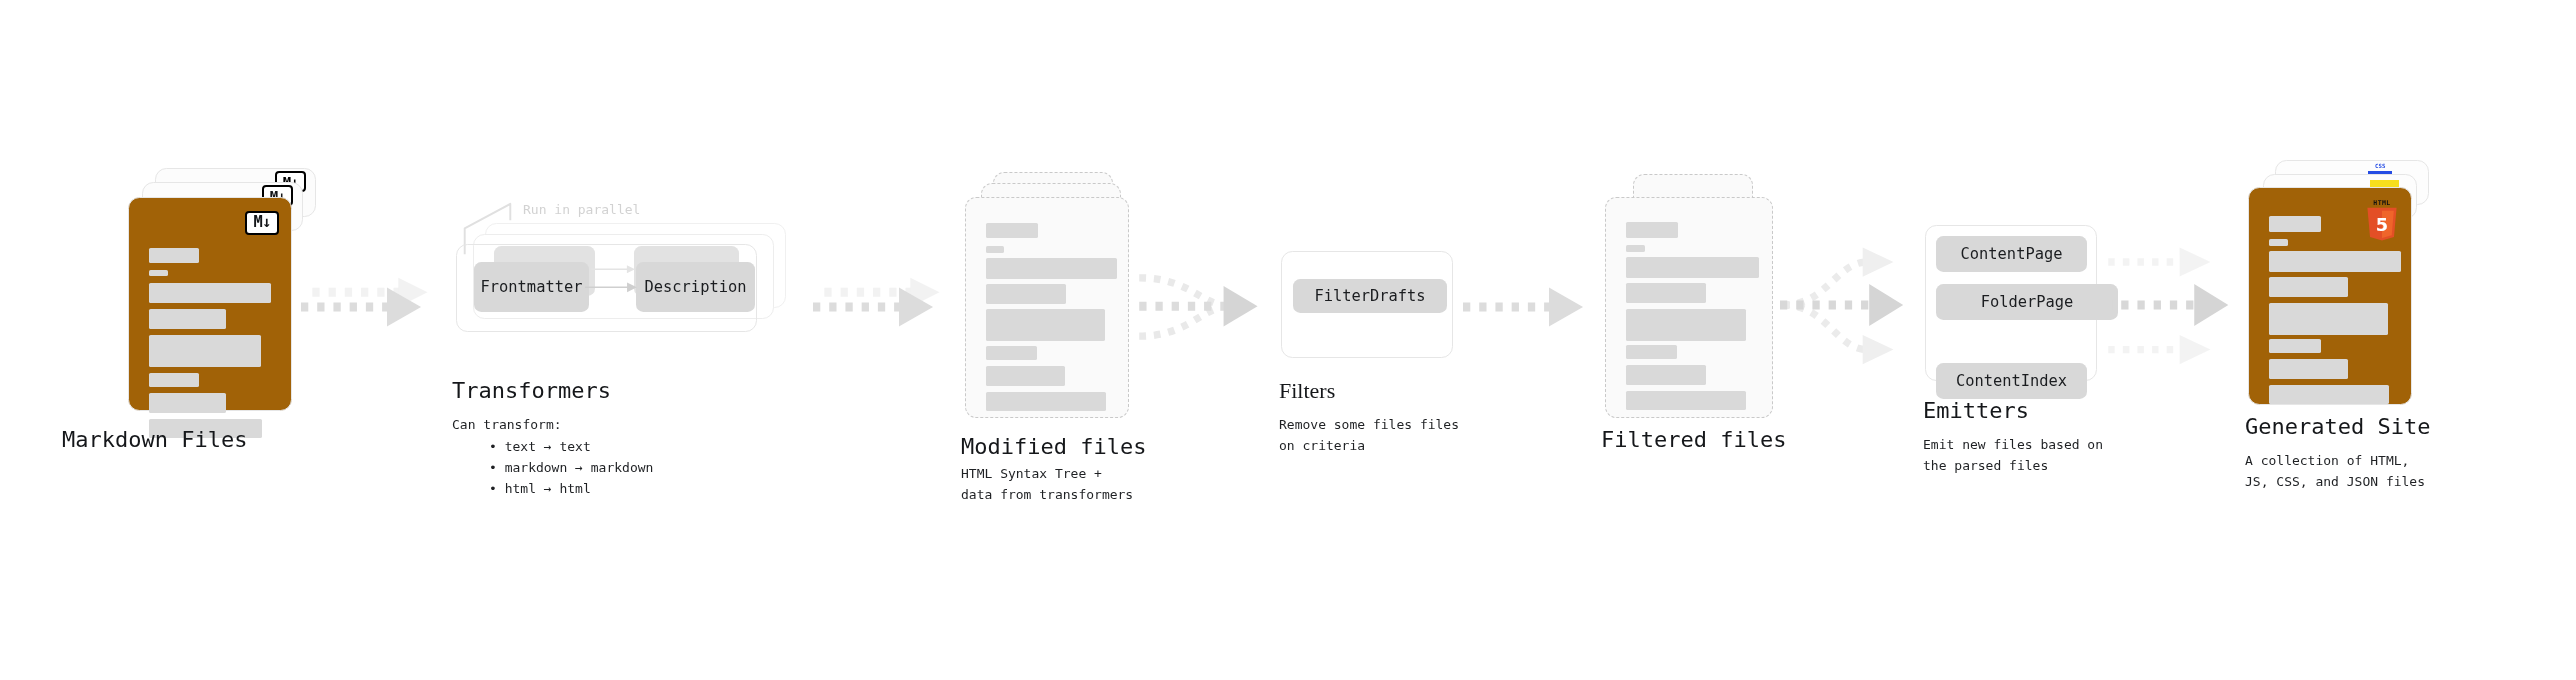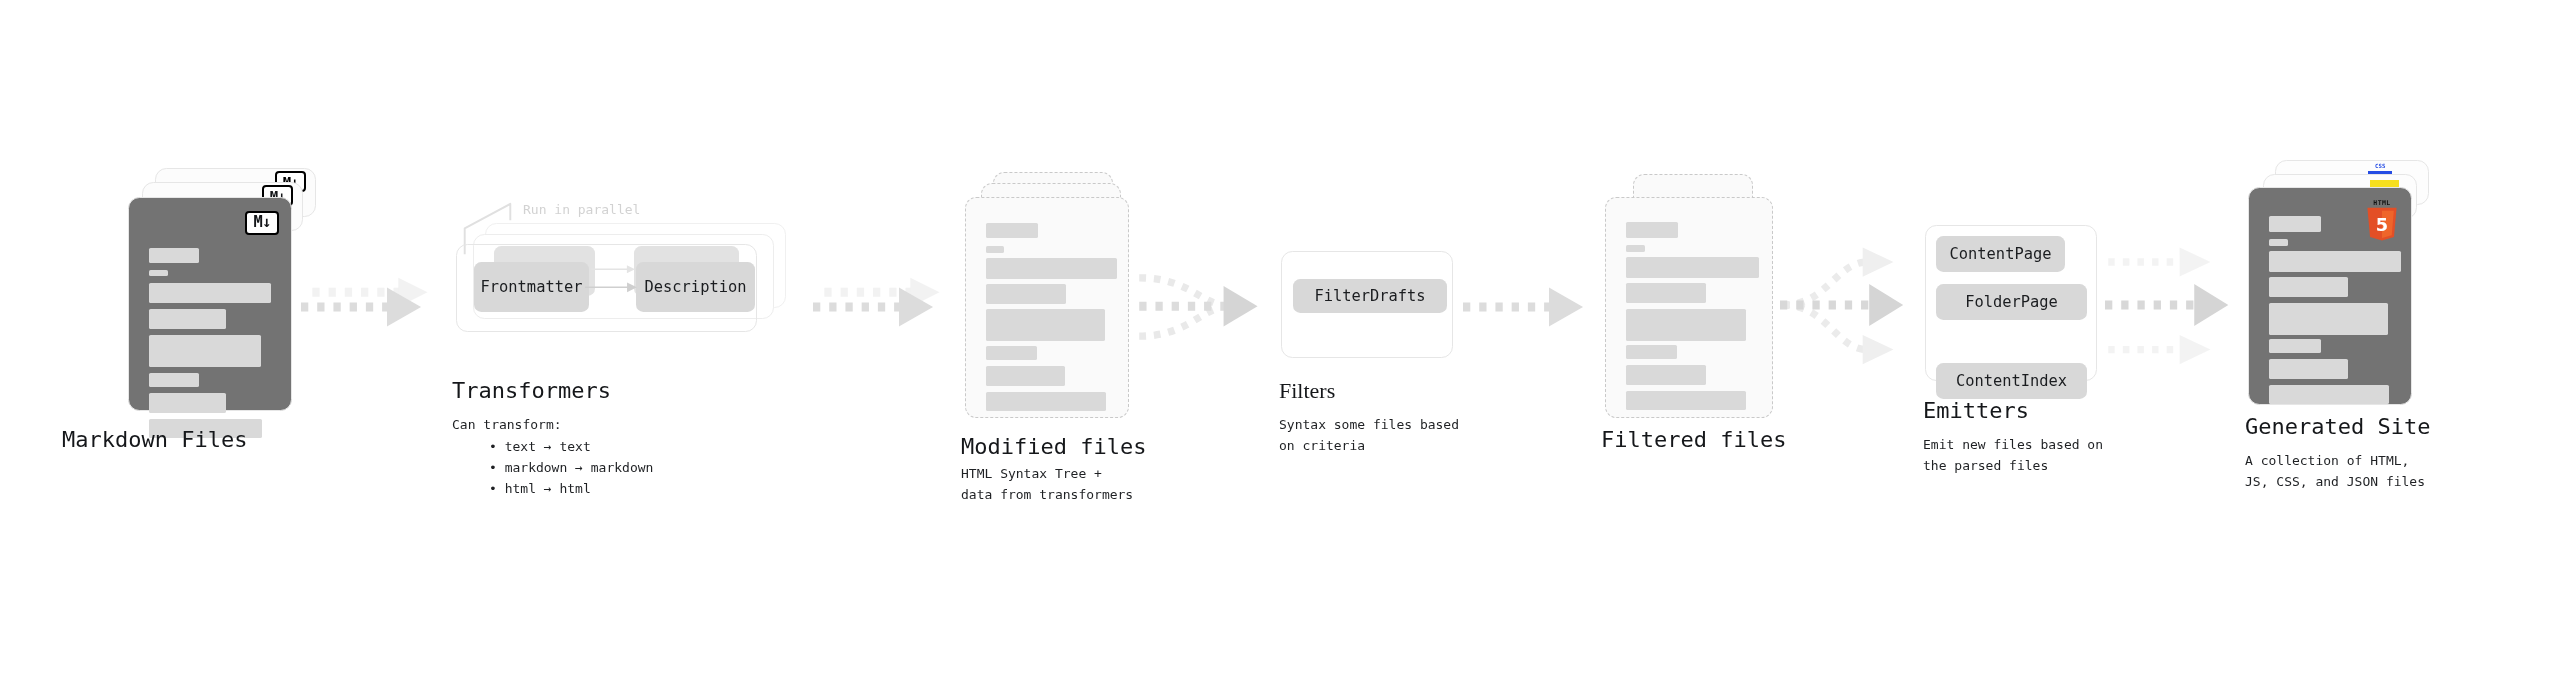--- a/index.html
+++ b/index.html
@@ -6,21 +6,21 @@
   body{
     width:2576px;height:681px;position:relative;overflow:hidden;
     font-family:"DejaVu Sans Mono","Liberation Mono",monospace;
     color:#15171a;
   }
   .stage{position:absolute;}
 
   
   .card{
     position:absolute;border:1.6px solid #e6e6e6;border-radius:11.4px;
-    background:#737373;box-sizing:border-box;
+    background:#a16207;box-sizing:border-box;
   }
   .card.dashed{border:1.6px dashed #c9c9c9;background:#fafafa;}
   .skel{position:absolute;background:#d9d9d9;border-radius:1.6px;}
 
   
   .md-badge{
     position:absolute;width:34px;height:23.6px;border:2.4px solid #000;
     border-radius:4.1px;background:#fff;box-sizing:border-box;
     display:flex;align-items:center;justify-content:center;
     font-weight:bold;font-size:15.4px;line-height:1;letter-spacing:-0.8px;
@@ -181,21 +181,21 @@
     <line x1="4" y1="59" x2="110" y2="59" stroke="#dcdcdc" stroke-width="11" stroke-dasharray="9 11"></line>
     <polygon points="108,34 150,59 108,84" fill="#d5d5d5"></polygon>
   </svg>
 </div>
 
 <div class="stage">
   <div class="groupbox" style="left:1281px;top:251px;width:172px;height:107px;"></div>
   <div class="pill" style="left:1293px;top:279px;width:154px;height:34px;">FilterDrafts</div>
 
   <div class="title" style="left:1279px;top:378px;font-family:Liberation Serif, serif;">Filters</div>
-  <div class="caption" style="left:1279px;top:414px;">Syntax some files based
+  <div class="caption" style="left:1279px;top:414px;">Remove some files files
 on criteria</div>
 </div>
 
 <div class="arrow" style="left:1463px;top:268px;width:146px;height:73px;">
   <svg width="146" height="73" viewBox="0 0 180 90">
     <line x1="0" y1="48" x2="110" y2="48" stroke="#dcdcdc" stroke-width="11" stroke-dasharray="9 11"></line>
     <polygon points="106,24 148,48 106,72" fill="#dcdcdc"></polygon>
   </svg>
 </div>
 
@@ -222,22 +222,22 @@
     <path d="M4 85 C56 85 68 136 104 140" fill="none" stroke="#ebebeb" stroke-width="9" stroke-dasharray="8 10"></path>
     <polygon points="102,14 140,32 102,50" fill="#efefef"></polygon>
     <polygon points="102,122 140,140 102,158" fill="#efefef"></polygon>
     <line x1="0" y1="85" x2="112" y2="85" stroke="#d8d8d8" stroke-width="11" stroke-dasharray="9 11"></line>
     <polygon points="110,59 152,85 110,111" fill="#d5d5d5"></polygon>
   </svg>
 </div>
 
 <div class="stage">
   <div class="groupbox" style="left:1925px;top:225px;width:172px;height:156px;"></div>
-  <div class="pill" style="left:1936px;top:236px;width:129px;height:36px;">ContentPage</div>
-  <div class="pill" style="left:1936px;top:284px;width:151px;height:36px;">FolderPage</div>
+  <div class="pill" style="left:1936px;top:236px;width:151px;height:36px;">ContentPage</div>
+  <div class="pill" style="left:1936px;top:284px;width:182px;height:36px;">FolderPage</div>
   <div class="pill" style="left:1936px;top:331px;width:151px;height:36px;margin-top:32px;">ContentIndex</div>
 
   <div class="title" style="left:1923px;top:398px;">Emitters</div>
   <div class="caption" style="left:1923px;top:434px;">Emit new files based on
 the parsed files</div>
 </div>
 
 <div class="arrow" style="left:2105px;top:236px;width:146px;height:138px;">
   <svg width="146" height="138" viewBox="0 0 180 170">
     <g opacity="0.5">

